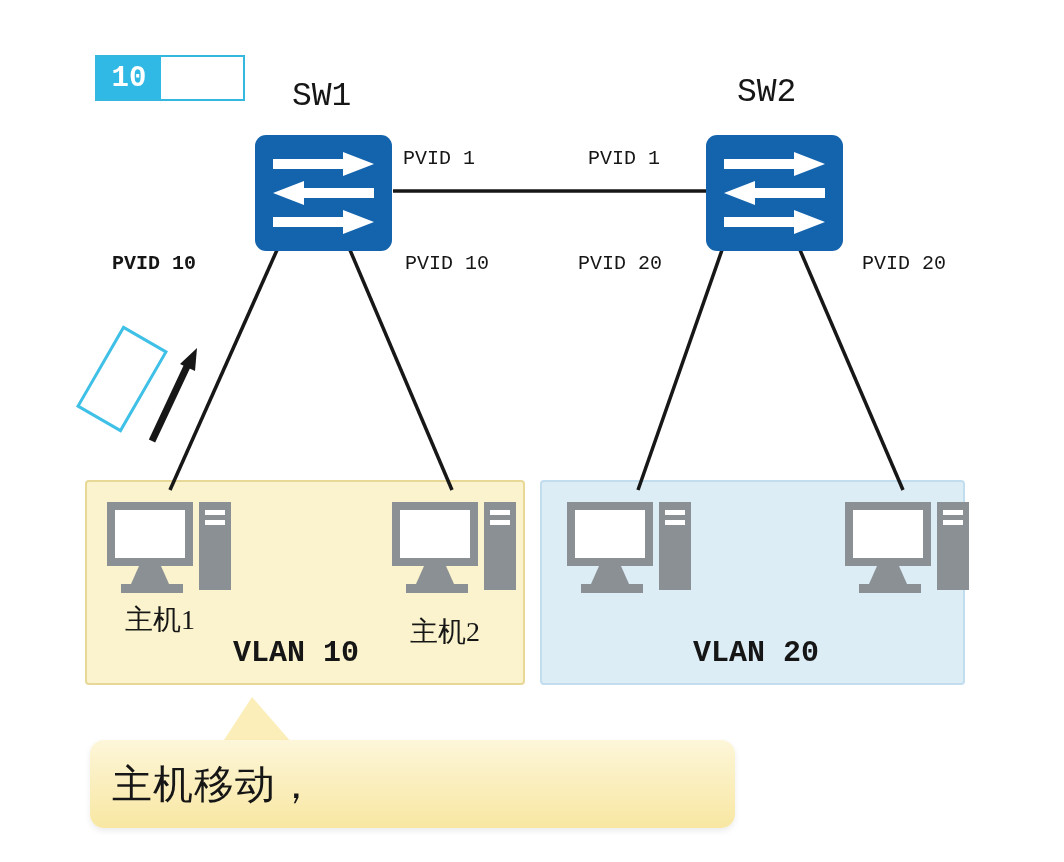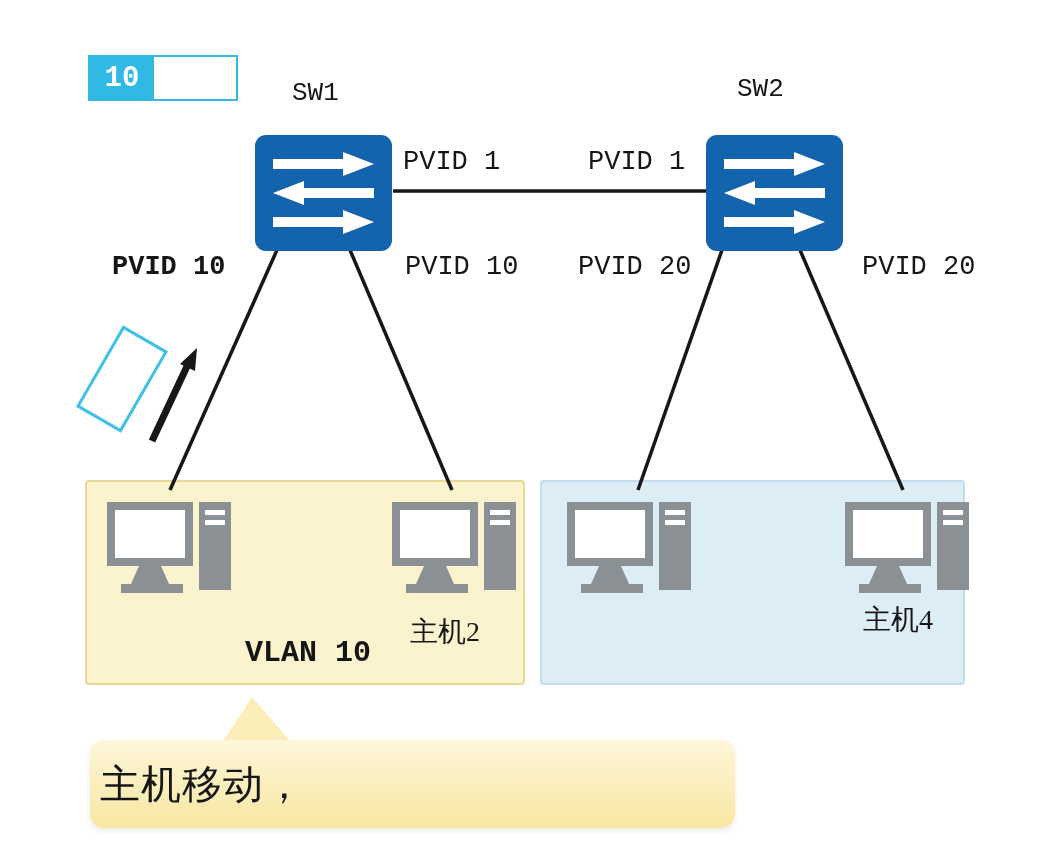--- a/index.html
+++ b/index.html
@@ -15,55 +15,55 @@
   
   svg.links { position:absolute; left:0; top:0; z-index:1; }
   svg.links line { stroke:#171717; stroke-width:3.5; }
   svg.links line.thick { stroke-width:7; }
 
   
   .switch-icon { z-index:2; }
 
   
   .mono { font-family:"Liberation Mono","DejaVu Sans Mono",monospace; }
-  .sw-label { font-size:26px; z-index:3; white-space:nowrap; }
-  .pvid { font-size:27px; z-index:3; white-space:nowrap; letter-spacing:0px; }
+  .sw-label { font-size:33px; z-index:3; white-space:nowrap; }
+  .pvid { font-size:20px; z-index:3; white-space:nowrap; letter-spacing:0px; }
   .pvid.bold { font-weight:bold; }
 
   
   .zone { z-index:0; border-radius:4px; }
   .zone-vlan10 { left:85px; top:480px; width:440px; height:205px;
     background:#faf3cd; border:2px solid #e7d897; }
   .zone-vlan20 { left:540px; top:480px; width:425px; height:205px;
     background:#dcedf6; border:2px solid #c2ddee; }
-  .vlan-label { font-size:30px; font-weight:bold; text-align:center; width:150px; z-index:3; }
+  .vlan-label { font-size:30px; font-weight:bold; width:150px; z-index:3; }
 
   
   .host-icon { z-index:2; }
   .host-label { font-size:28px; text-align:center; width:130px; z-index:3; }
 
   
-  .tag-box { left:88px; top:55px; width:150px; height:46px;
+  .tag-box { left:95px; top:55px; width:150px; height:46px;
     border:2px solid #35b8e0; background:#ffffff; display:flex; z-index:3; }
   .tag-box .tag-fill { width:64px; height:100%; background:#2fb9e4; color:#fff;
     font-weight:bold; font-size:29px; display:flex; align-items:center; justify-content:center;
     font-family:"Liberation Mono","DejaVu Sans Mono",monospace; }
   .tag-box .tag-rest { flex:1; background:#ffffff; }
 
   
   .moving-frame { left:96px; top:332px; width:52px; height:94px;
     border:3px solid #3fc0e6; background:#ffffff; transform:rotate(30deg); z-index:2; }
 
   
   .callout-tail { left:222px; top:697px; width:0; height:0; z-index:2;
     border-left:30px solid transparent; border-right:40px solid transparent;
     border-bottom:46px solid #fbeeb9; }
   .callout { left:90px; top:740px; width:645px; height:88px; z-index:2;
     background:linear-gradient(180deg,#fdf6d9 0%,#f8e7a2 100%);
-    border-radius:14px; display:flex; align-items:center; padding-left:10px;
+    border-radius:14px; display:flex; align-items:center; padding-left:22px;
     font-size:40px; letter-spacing:1px; white-space:nowrap;
     box-shadow:0 3px 6px rgba(0,0,0,0.08); }
   .callout .hl { color:#e66060; }
 </style>
 </head>
 <body>
 
 <div class="canvas">
 
   <svg class="links" width="1064" height="862" viewBox="0 0 1064 862">
@@ -106,20 +106,21 @@
   <div class="abs pvid mono bold" style="left:112px;top:252px;">PVID 10</div>
   <div class="abs pvid mono" style="left:403px;top:147px;">PVID 1</div>
   <div class="abs pvid mono" style="left:588px;top:147px;">PVID 1</div>
   <div class="abs pvid mono" style="left:405px;top:252px;">PVID 10</div>
   <div class="abs pvid mono" style="left:578px;top:252px;">PVID 20</div>
   <div class="abs pvid mono" style="left:862px;top:252px;">PVID 20</div>
 
   <div class="abs zone zone-vlan10"></div>
   <div class="abs zone zone-vlan20"></div>
   <div class="abs vlan-label mono" style="left:233px;top:636px;">VLAN 10</div>
+  <div class="abs vlan-label mono" style="left:693px;top:636px;">VLAN 20</div>
 
   <div class="abs host-icon" style="left:103px;top:498px;">
     <svg width="132" height="100" viewBox="0 0 132 100">
       <rect x="96" y="4" width="32" height="88" fill="#8b9095"></rect>
       <rect x="102" y="12" width="20" height="5" fill="#fff"></rect>
       <rect x="102" y="22" width="20" height="5" fill="#fff"></rect>
       <rect x="8" y="8" width="78" height="56" fill="#fff" stroke="#8b9095" stroke-width="8"></rect>
       <path d="M36,68 h22 l8,18 h-38 z" fill="#8b9095"></path>
       <rect x="18" y="86" width="62" height="9" fill="#8b9095"></rect>
     </svg>
@@ -148,21 +149,21 @@
     <svg width="132" height="100" viewBox="0 0 132 100">
       <rect x="96" y="4" width="32" height="88" fill="#8b9095"></rect>
       <rect x="102" y="12" width="20" height="5" fill="#fff"></rect>
       <rect x="102" y="22" width="20" height="5" fill="#fff"></rect>
       <rect x="8" y="8" width="78" height="56" fill="#fff" stroke="#8b9095" stroke-width="8"></rect>
       <path d="M36,68 h22 l8,18 h-38 z" fill="#8b9095"></path>
       <rect x="18" y="86" width="62" height="9" fill="#8b9095"></rect>
     </svg>
   </div>
 
+  <div class="abs host-label" style="left:95px;top:601px;">主机1</div>
   <div class="abs host-label" style="left:380px;top:601px;margin-top:12px;">主机2</div>
-  <div class="abs host-label" style="left:833px;top:601px;">主机4</div>
 
   <div class="abs callout-tail"></div>
   <div class="abs callout">
     <span>主机移动，</span>
   </div>
 
 </div>
 
 </body></html>

